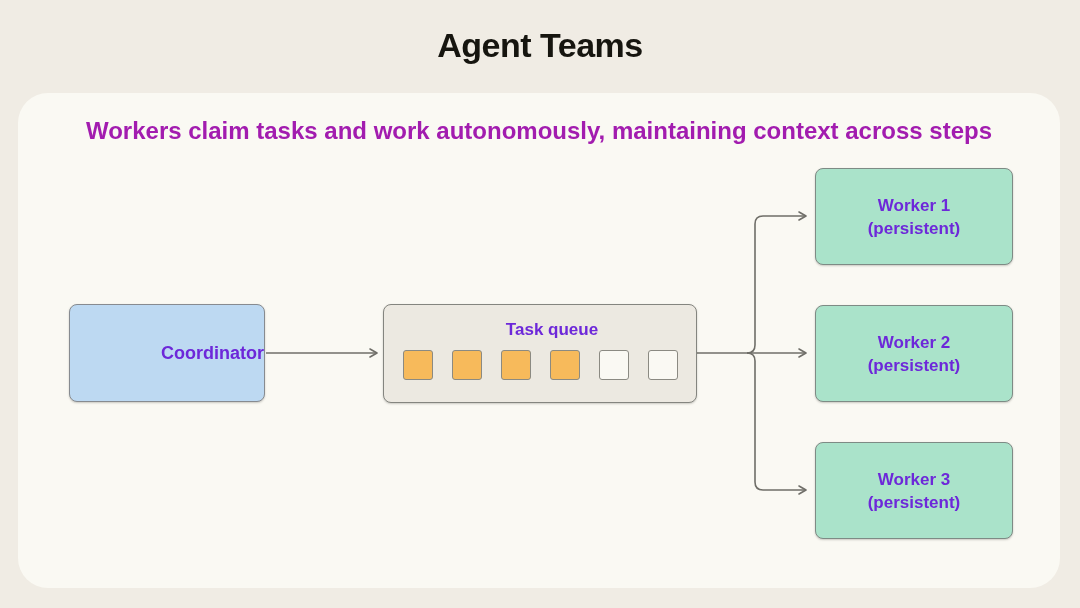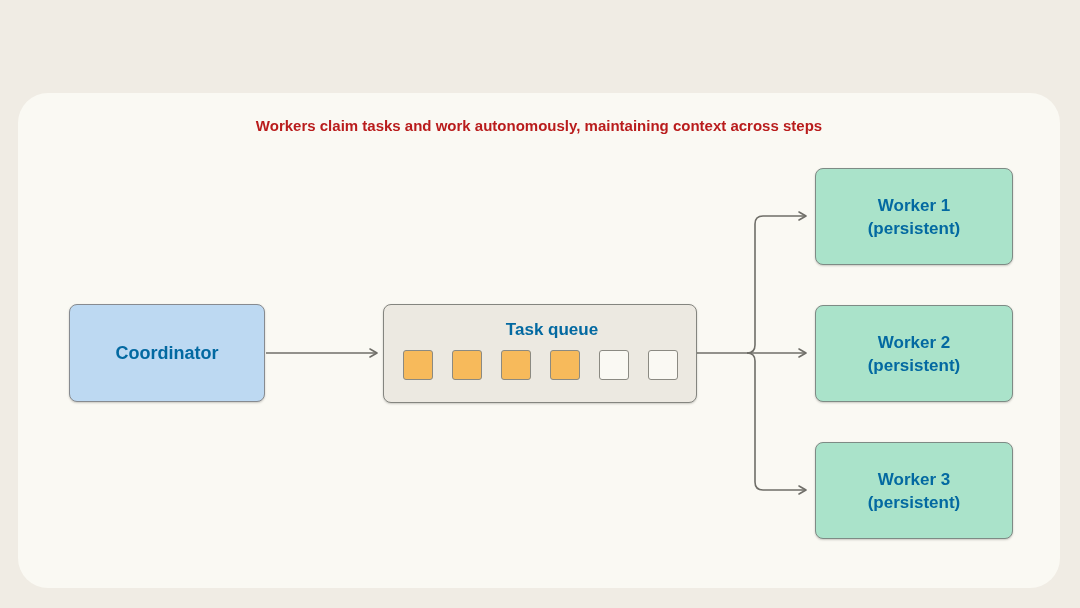--- a/index.html
+++ b/index.html
@@ -19,38 +19,38 @@
   }
 
   .card {
     position: absolute; left: 18px; top: 93px; width: 1042px; height: 495px;
     background: #faf9f3; border-radius: 30px;
   }
 
   .subtitle {
     position: absolute; left: 0; top: 24px; width: 100%;
     text-align: center;
-    font-size: 15px; font-weight: 600;
-    color: #b91c1c;
+    font-size: 24px; font-weight: 600;
+    color: #a21caf;
   }
 
   .connectors { position: absolute; left: 0; top: 0; width: 1042px; height: 495px; }
 
   .node {
     position: absolute; box-sizing: border-box;
     border: 1.5px solid #7f817e; border-radius: 8px;
     display: flex; flex-direction: column; align-items: center; justify-content: center;
     box-shadow: 0 1px 2px rgba(60,58,50,0.25);
     text-align: center;
   }
-  .node .label { font-size: 18px; font-weight: 600; color: #0369a1; line-height: 23px; }
+  .node .label { font-size: 18px; font-weight: 600; color: #6d28d9; line-height: 23px; }
 
   .coordinator {
     left: 51px; top: 211px; width: 196px; height: 98px;
-    background: #bdd9f2; border-color: #878b90;
+    background: #bdd9f2; border-color: #878b90; align-items: flex-end;
   }
 
   .queue {
     left: 365px; top: 211px; width: 314px; height: 99px;
     background: #ece9e1; border-color: #84857f;
     justify-content: flex-start; padding-top: 13px;
   }
   .queue .label { font-size: 17px; margin-left: 24px; }
   .slots { display: flex; gap: 19px; margin-top: 9px; }
   .slot {
@@ -67,20 +67,21 @@
   .worker .label { font-size: 17px; line-height: 23px; }
   .worker-1 { top: 75px; }
   .worker-2 { top: 212px; border-radius: 8px; }
   .worker-3 { top: 349px; text-align: right; }
 </style>
 </head>
 <body>
 
 <div class="canvas">
 
+  <h1 class="page-title">Agent Teams</h1>
 
   <div class="card">
 
     <div class="subtitle">Workers claim tasks and work autonomously, maintaining context across steps</div>
 
     <svg class="connectors" viewBox="0 0 1042 495" xmlns="http://www.w3.org/2000/svg" aria-hidden="true">
       <defs>
         <marker id="arrowhead" markerWidth="12" markerHeight="12" refX="10" refY="6" orient="auto" markerUnits="userSpaceOnUse">
           <path d="M3,2 L10,6 L3,10" fill="none" stroke="#6f6e68" stroke-width="1.6" stroke-linecap="round" stroke-linejoin="round"></path>
         </marker>

